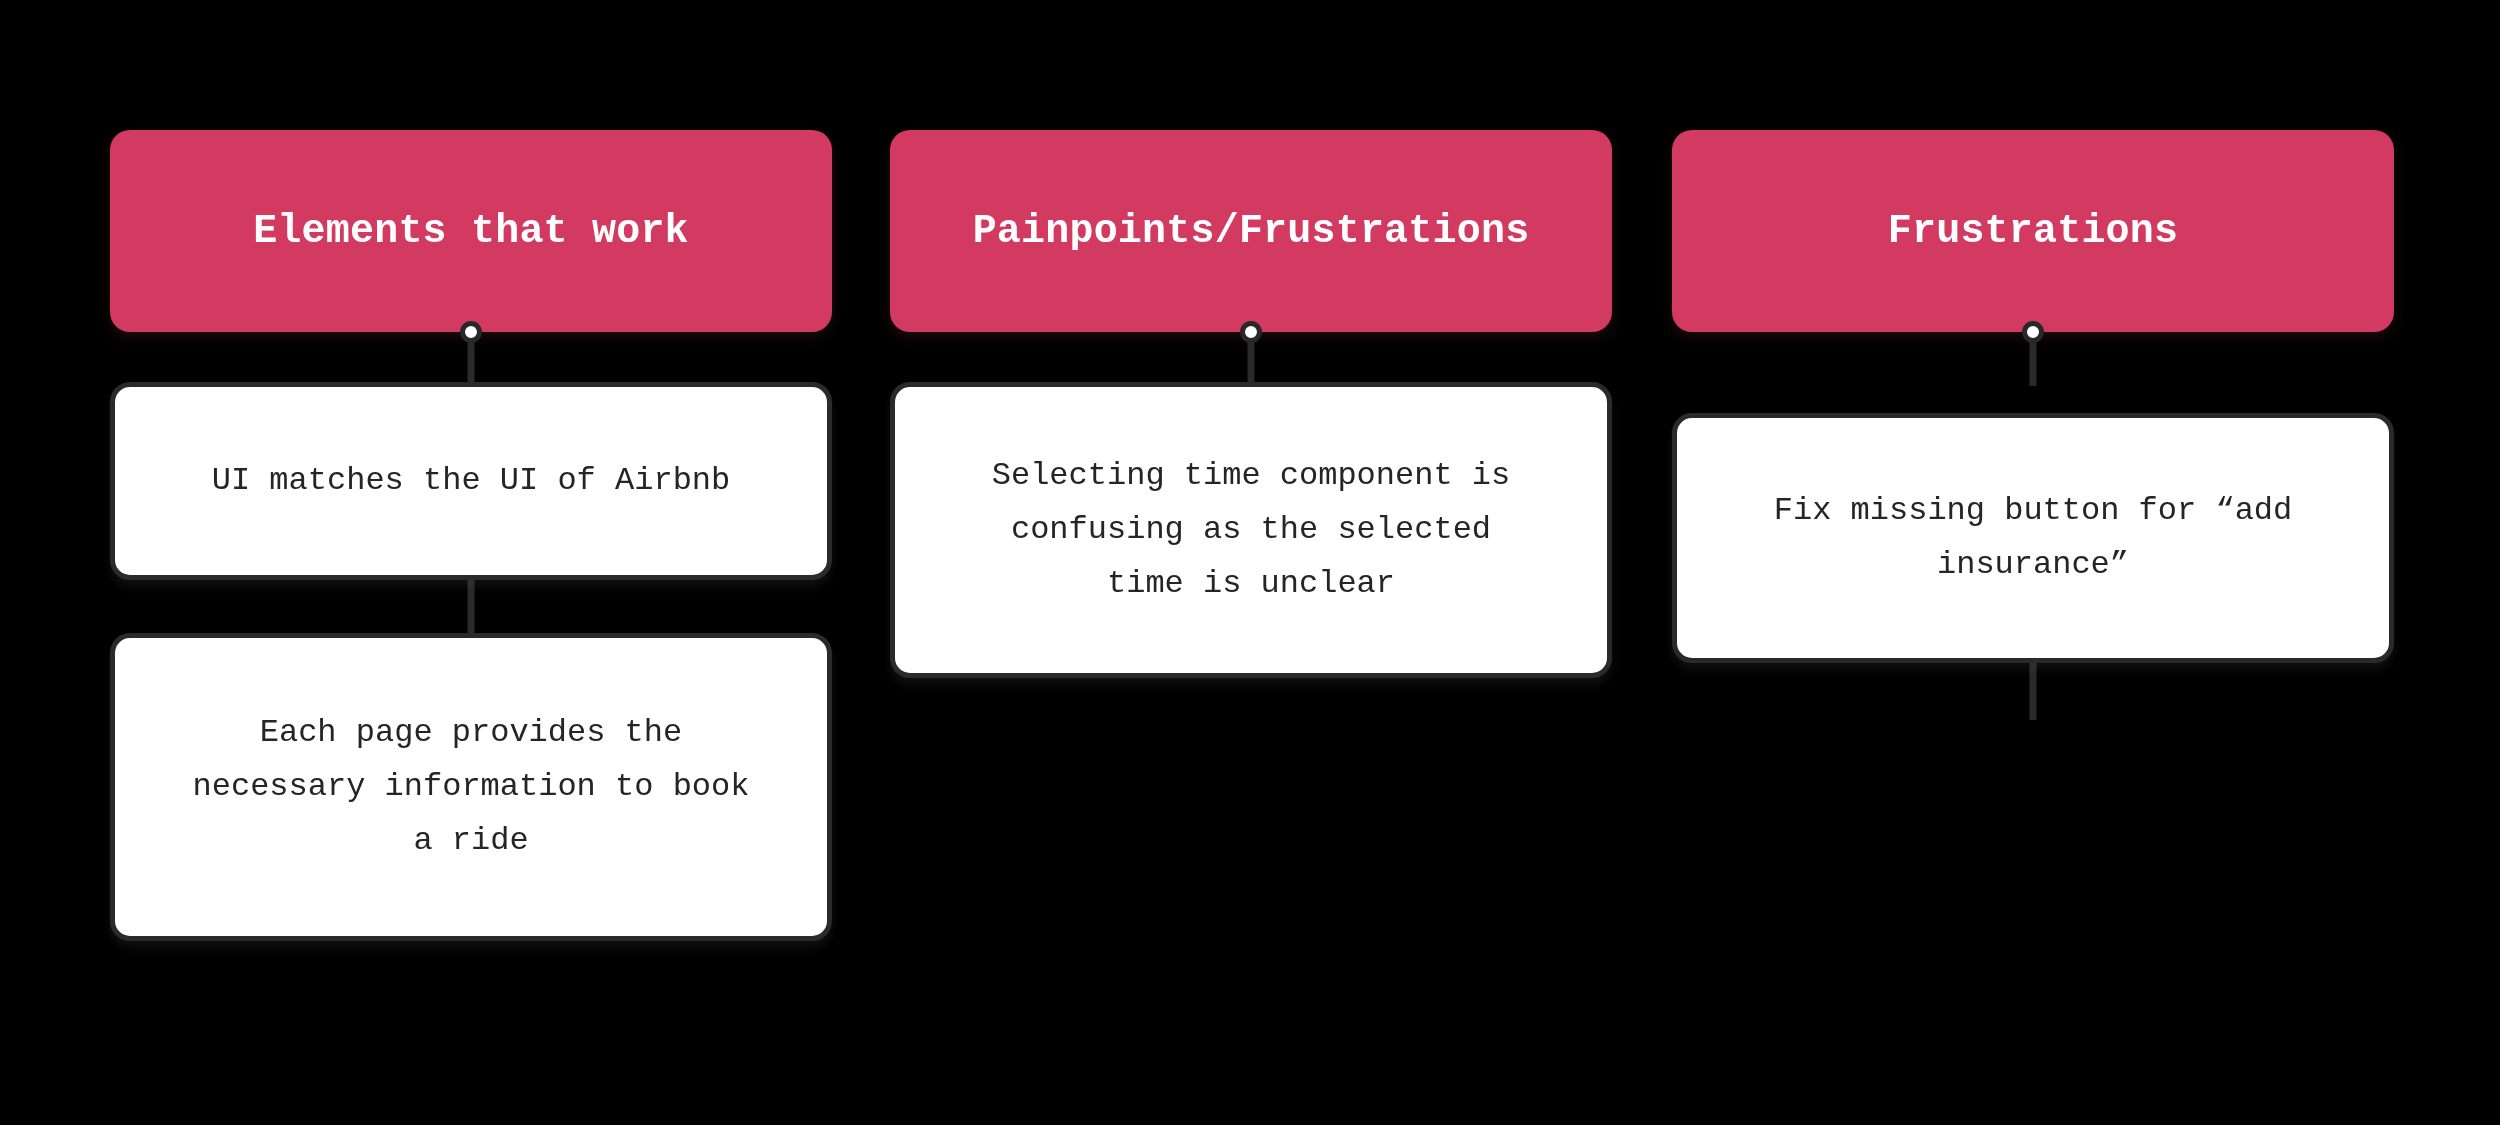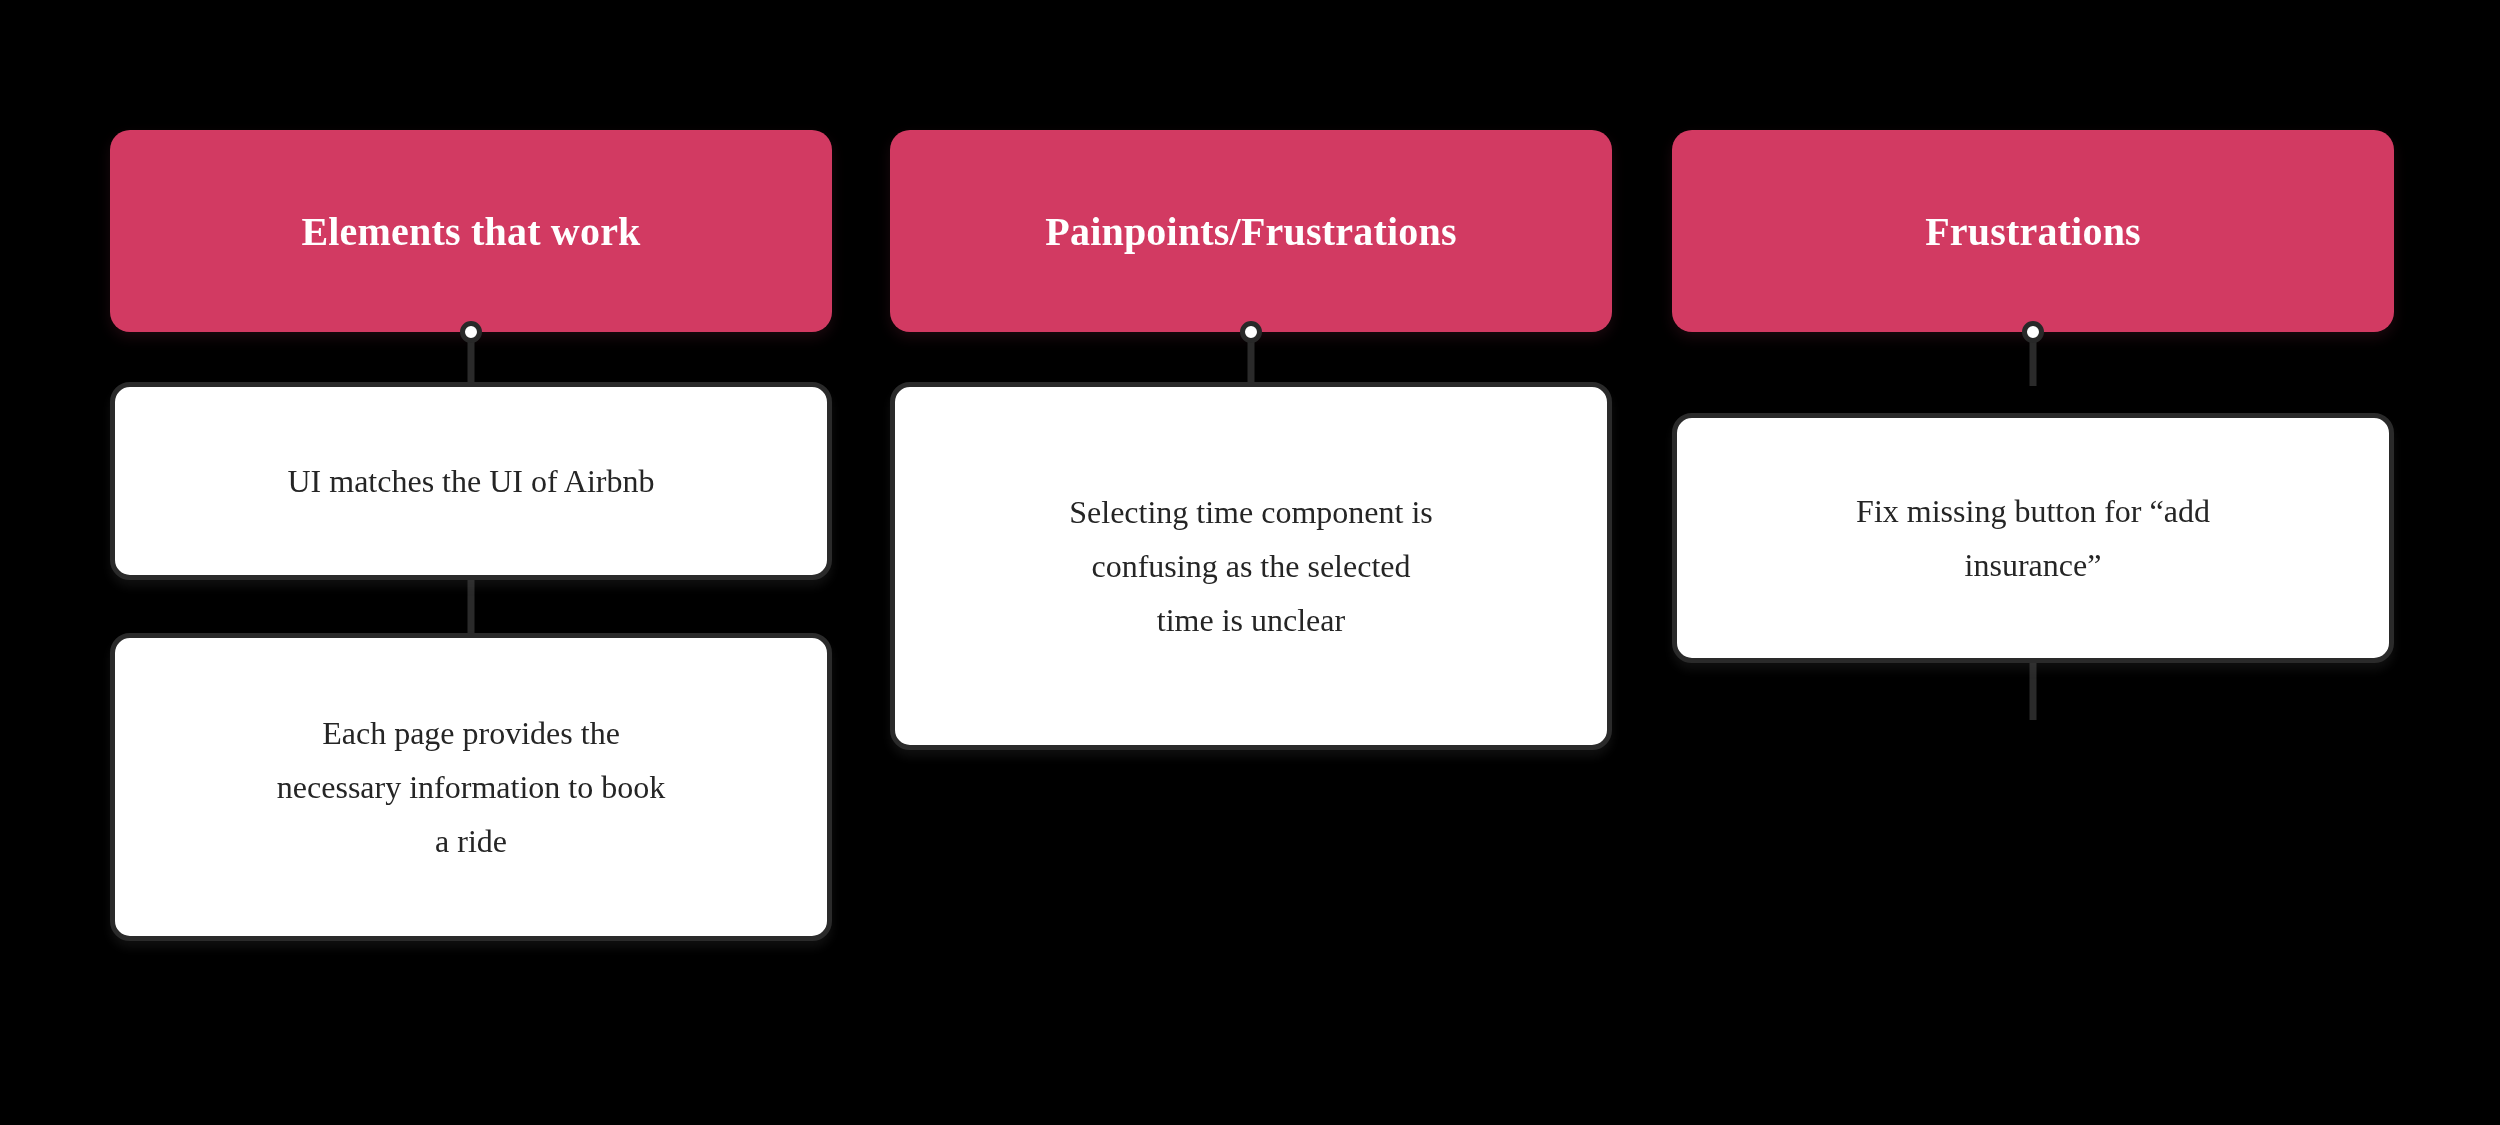--- a/index.html
+++ b/index.html
@@ -6,21 +6,21 @@
     margin: 0;
     padding: 0;
     background: #000000;
   }
   .canvas {
     position: relative;
     width: 2500px;
     height: 1125px;
     background: #000000;
     overflow: hidden;
-    font-family: Liberation Serif, serif;
+    font-family: Liberation Mono, monospace;
   }
   .column {
     position: absolute;
     top: 130px;
     width: 722px;
     display: flex;
     flex-direction: column;
     align-items: stretch;
   }
   .col-1 { left: 110px; }
@@ -81,21 +81,21 @@
     box-sizing: border-box;
     display: flex;
     align-items: center;
     justify-content: center;
     padding: 0 60px;
     z-index: 1;
     box-shadow: 0 7px 10px rgba(85, 85, 85, 0.18);
   }
   .h-198 { height: 198px; }
   .h-250 { height: 250px; margin-top: 31px; }
-  .h-304 { height: 368px; }
+  .h-304 { height: 296px; }
   .h-308 { height: 308px; justify-content: center; }
 
   .card-text {
     color: #252525;
     font-size: 32px;
     line-height: 54px;
     text-align: center;
     white-space: pre-line;
   }
 </style>

